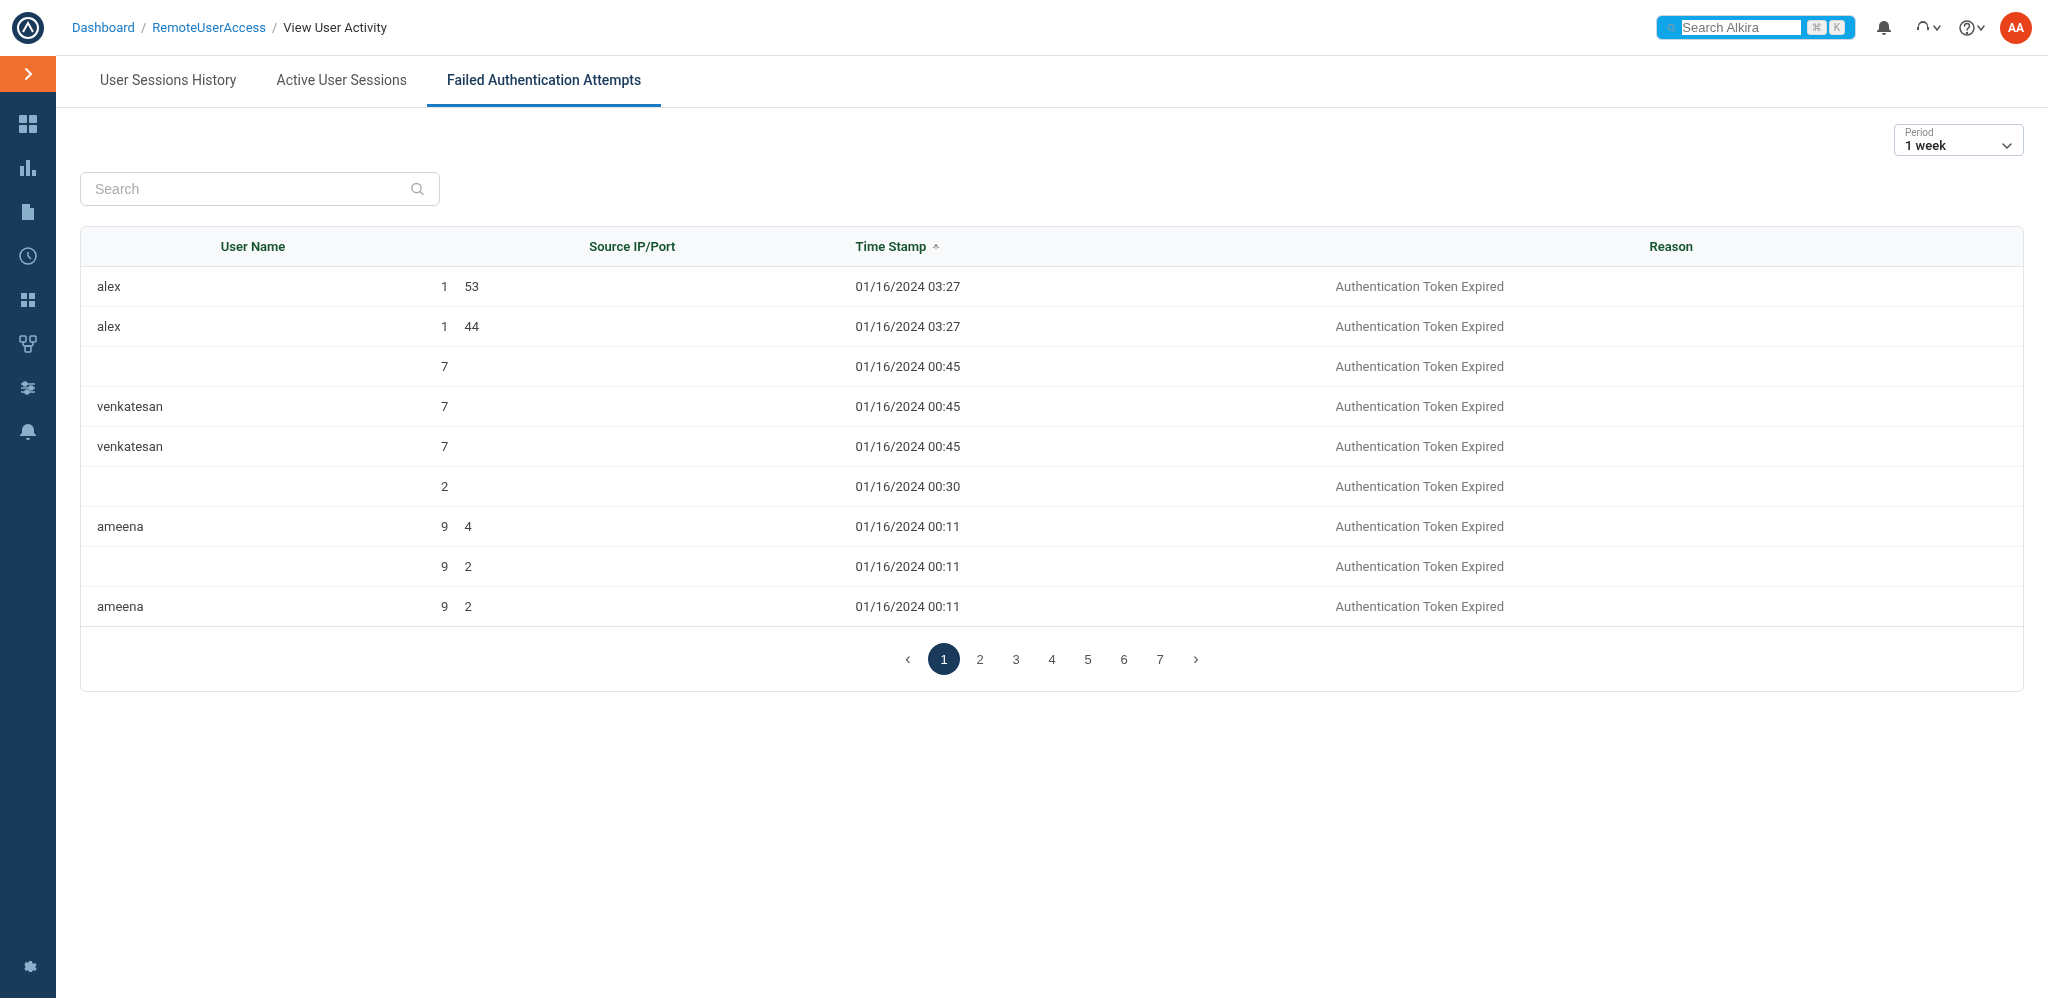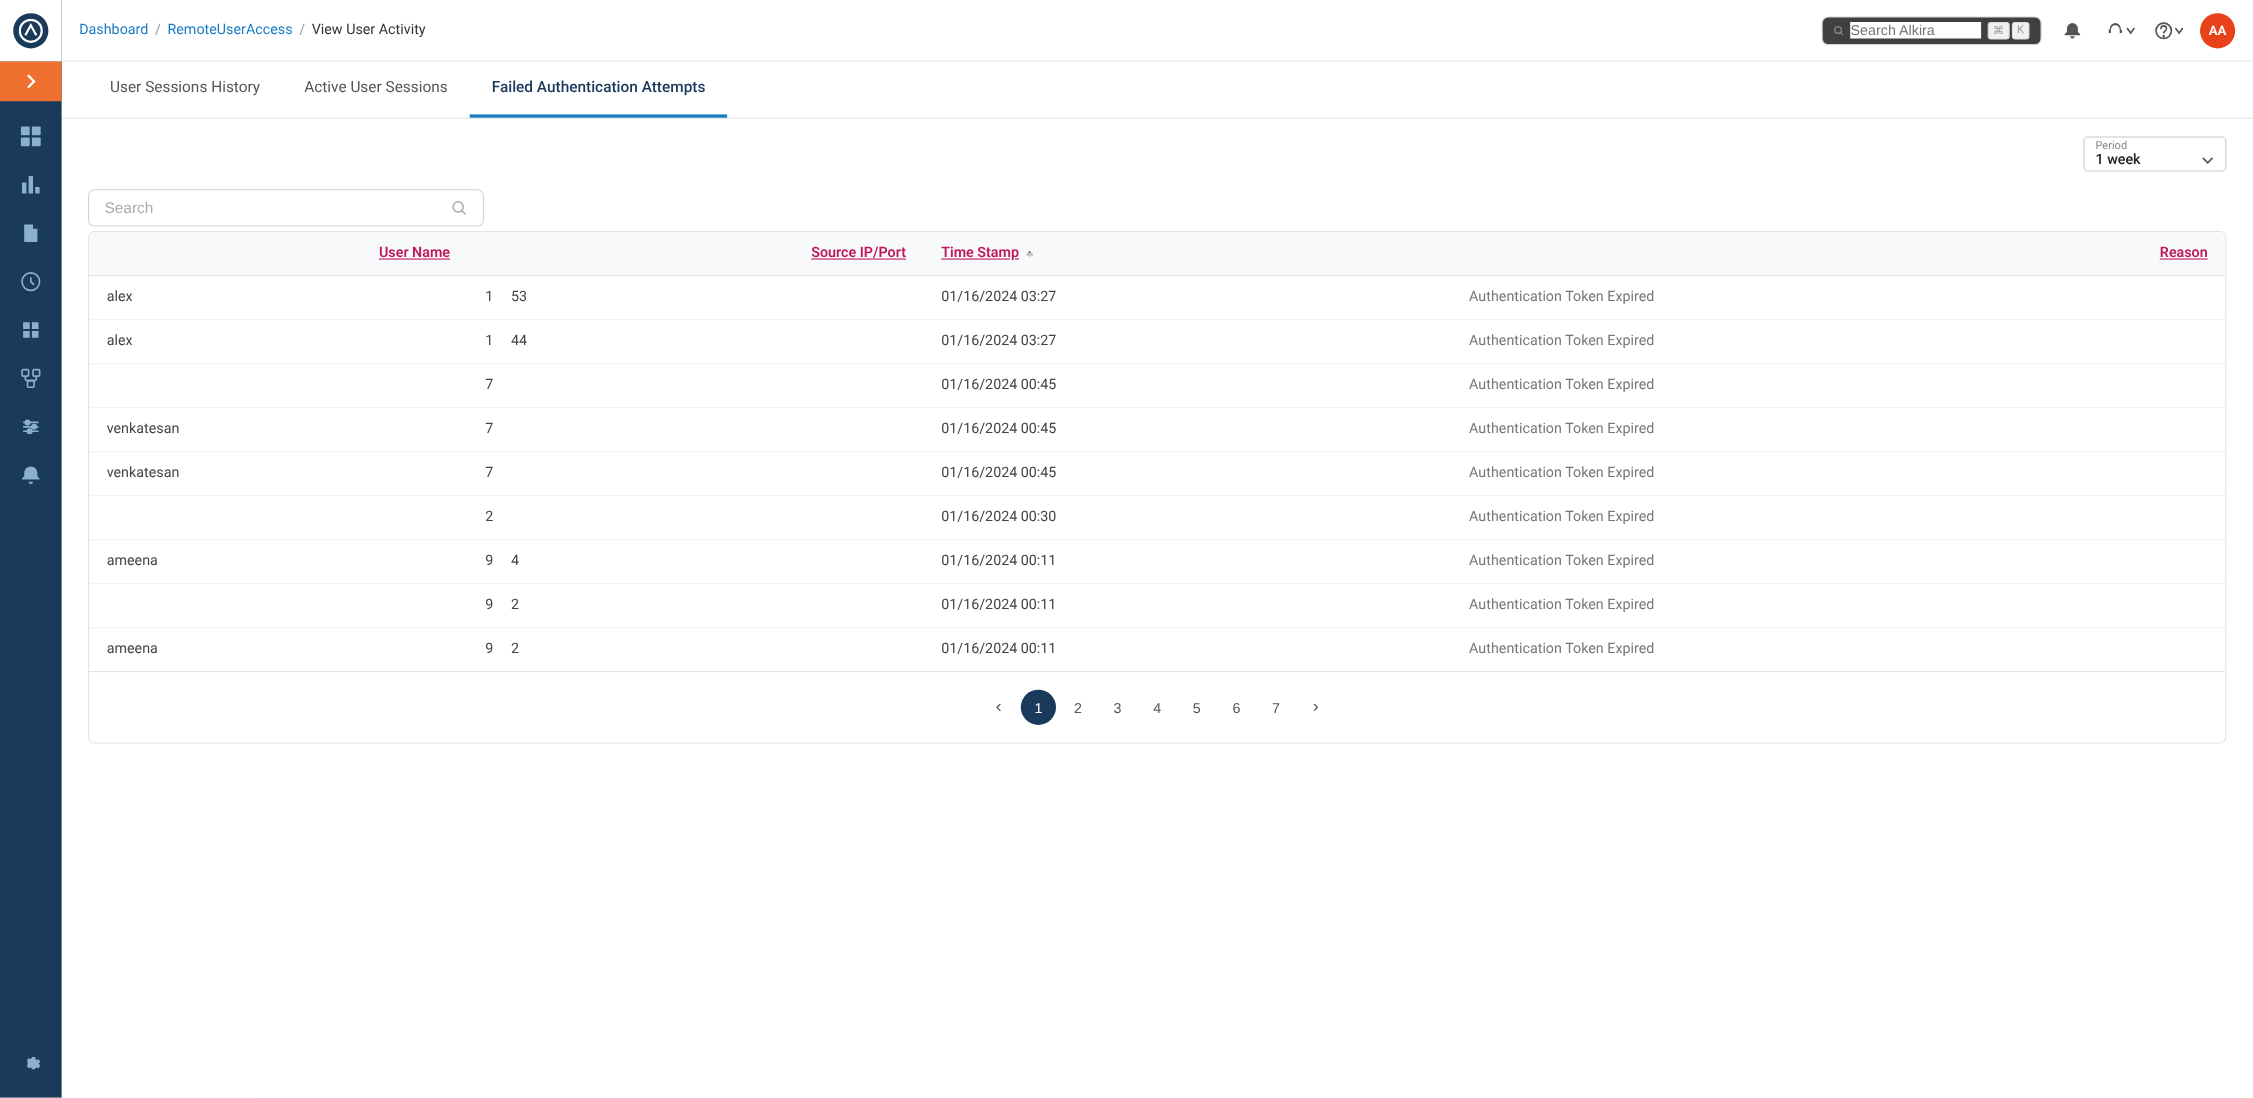--- a/index.html
+++ b/index.html
@@ -114,21 +114,21 @@
       gap: 12px;
     }
     .search-box {
       display: flex;
       align-items: center;
       border: 1px solid #d0d5dd;
       border-radius: 6px;
       padding: 4px 10px;
       gap: 6px;
       width: 200px;
-      background: #404040;
+      background: #0ea5e9;
     }
     .search-box input {
       border: none;
       outline: none;
       font-size: 13px;
       width: 100%;
       color: #333;
     }
     .search-shortcut {
       display: flex;
@@ -245,21 +245,21 @@
 
     
     .search-bar {
       display: flex;
       align-items: flex-end;
       border: 1px solid #d0d5dd;
       border-radius: 6px;
       padding: 8px 14px;
       gap: 10px;
       width: 360px;
-      margin-bottom: 4px;
+      margin-bottom: 20px;
       background: white;
     }
     .search-bar input {
       border: none;
       outline: none;
       font-size: 14px;
       color: #333;
       width: 100%;
     }
     .search-bar input::placeholder { color: #aaa; }
@@ -273,26 +273,25 @@
     table {
       width: 100%;
       border-collapse: collapse;
       font-size: 13px;
     }
     thead tr {
       background: #f8f9fa;
       border-bottom: 1px solid #e0e4e8;
     }
     thead th {
-      text-align: right;
+      text-align: center;
       padding: 12px 16px;
       font-weight: 600;
-      color: #be185d;
+      color: #14532d;
       font-size: 13px;
-      text-decoration: underline;
     }
     .th-sortable { display: flex; align-items: center; gap: 4px; cursor: pointer; }
     tbody tr {
       border-bottom: 1px solid #f0f2f5;
     }
     tbody tr:last-child { border-bottom: none; }
     tbody td {
       padding: 12px 16px;
       color: #444;
       font-size: 13px;

